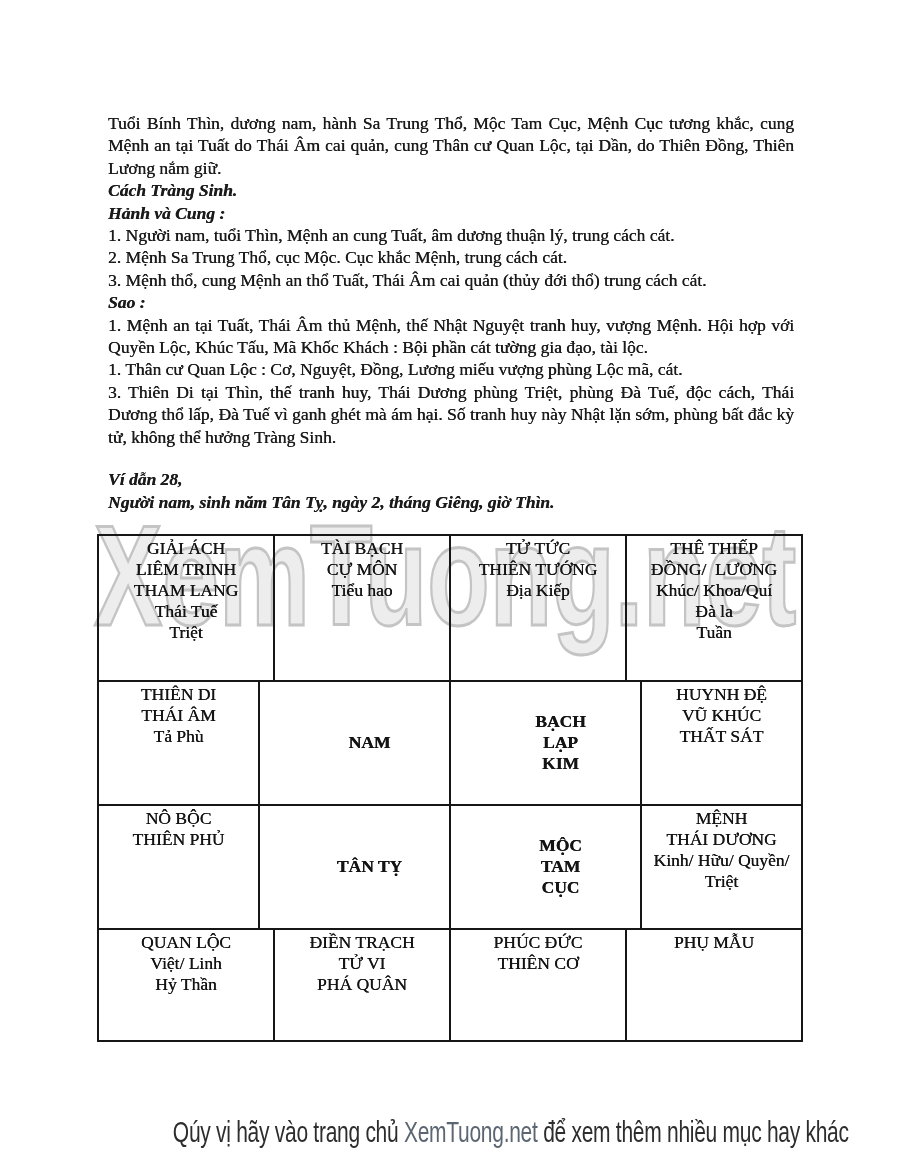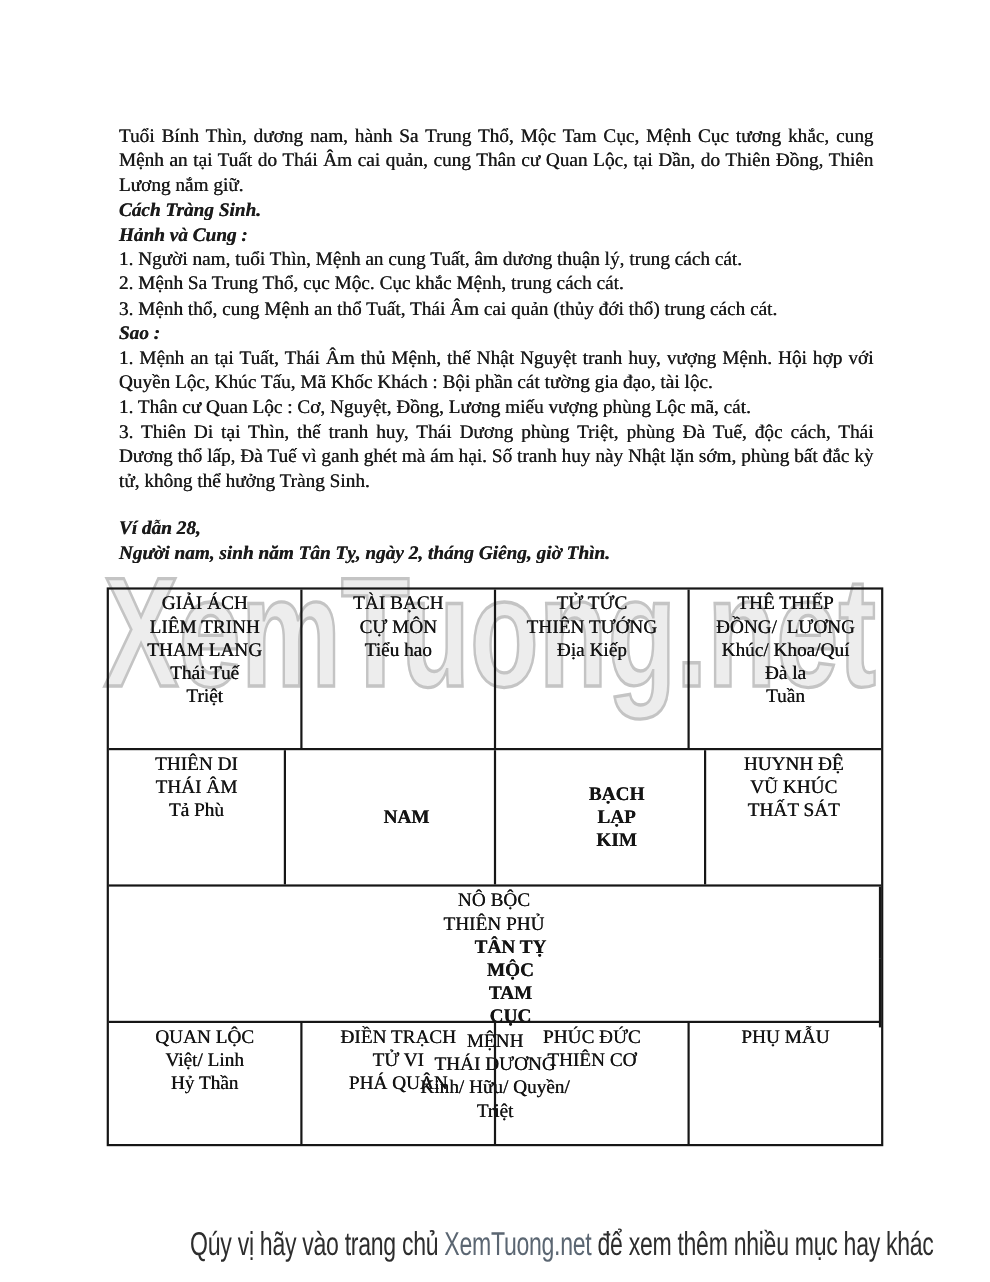--- a/index.html
+++ b/index.html
@@ -112,21 +112,21 @@
             <div class="tline s-b">BẠCH</div>
             <div class="tline s-b">LẠP</div>
             <div class="tline s-b">KIM</div>
           </div>
           <div class="tcell">
             <div class="tline s-r">HUYNH ĐỆ</div>
             <div class="tline s-r">VŨ KHÚC</div>
             <div class="tline s-r">THẤT SÁT</div>
           </div>
         </div>
-        <div class="trow" style="height: 122px; flex-direction: column;">
+        <div class="trow" style="height: 122px;">
           <div class="tcell">
             <div class="tline s-r">NÔ BỘC</div>
             <div class="tline s-r">THIÊN PHỦ</div>
           </div>
           <div class="tcell mid">
             <div class="tline s-b">TÂN TỴ</div>
           </div>
           <div class="tcell mid">
             <div class="tline s-b">MỘC</div>
             <div class="tline s-b">TAM</div>

